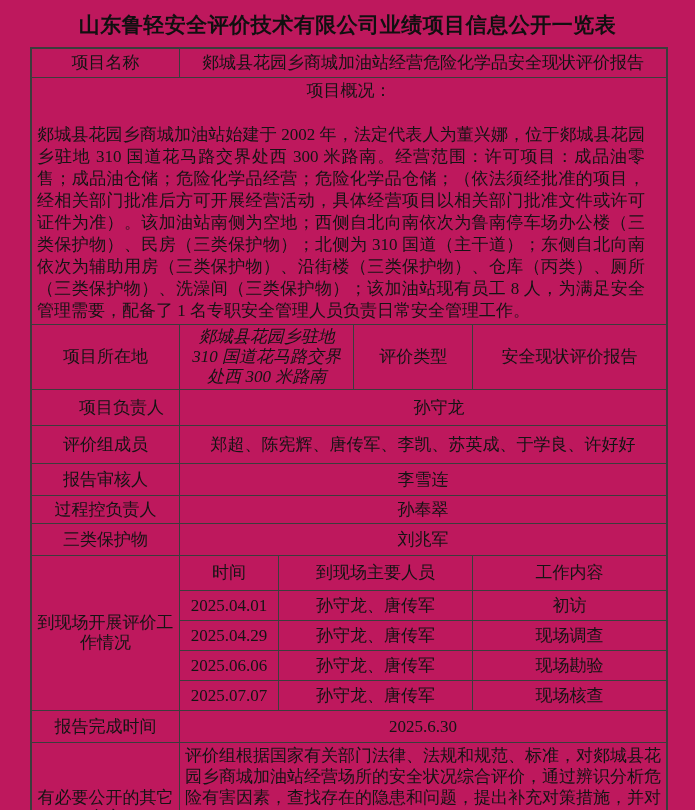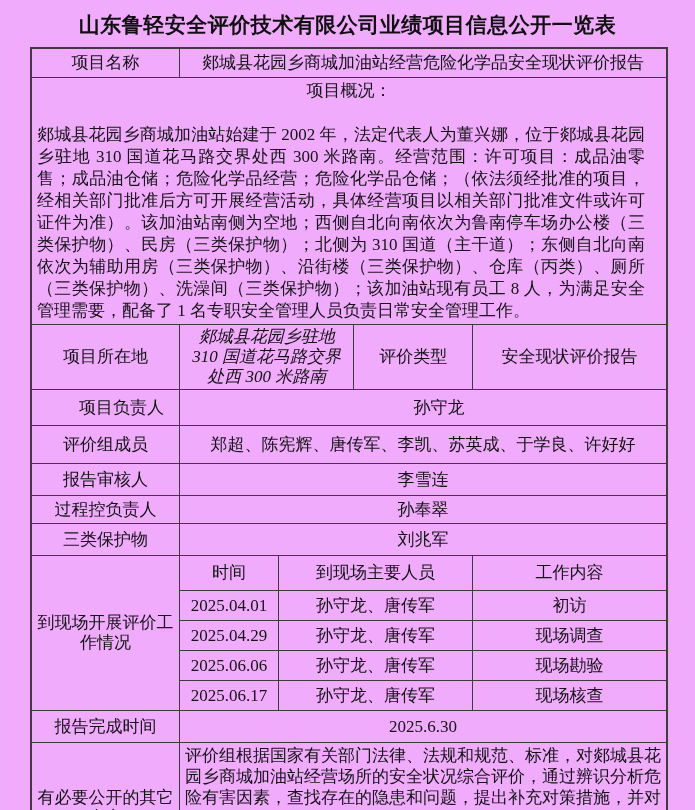--- a/index.html
+++ b/index.html
@@ -7,21 +7,21 @@
     padding: 0;
     background: #f8f8f6;
     font-family: "Liberation Serif", "DejaVu Serif", serif;
     color: #141414;
   }
   .page {
     position: relative;
     width: 695px;
     height: 810px;
     overflow: hidden;
-    background: #f0abfc;
+    background: #be185d;
   }
   .title {
     margin: 0;
     padding-top: 11px;
     text-align: center;
     font-size: 21px;
     font-weight: bold;
     letter-spacing: 0.5px;
     color: #101010;
   }
@@ -155,21 +155,21 @@
       <td>2025.04.29</td>
       <td colspan="2">孙守龙、唐传军</td>
       <td>现场调查</td>
     </tr>
     <tr class="sub">
       <td>2025.06.06</td>
       <td colspan="2">孙守龙、唐传军</td>
       <td>现场勘验</td>
     </tr>
     <tr class="sub">
-      <td>2025.06.17</td>
+      <td>2025.07.07</td>
       <td colspan="2">孙守龙、唐传军</td>
       <td>现场核查</td>
     </tr>
 
     <tr class="r10">
       <td>报告完成时间</td>
       <td colspan="4">2025.6.30</td>
     </tr>
 
     <tr class="r11">

